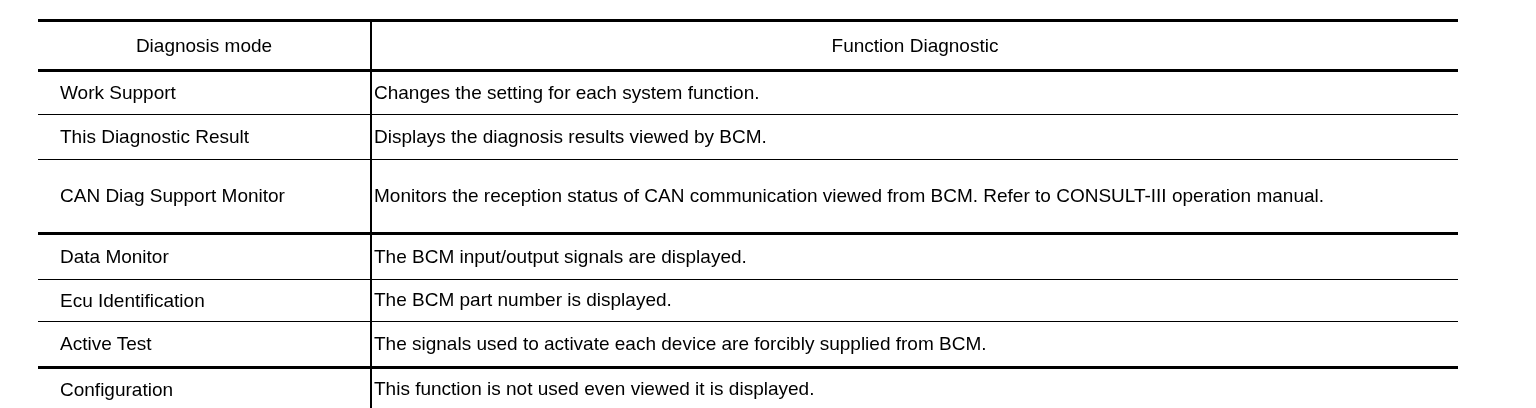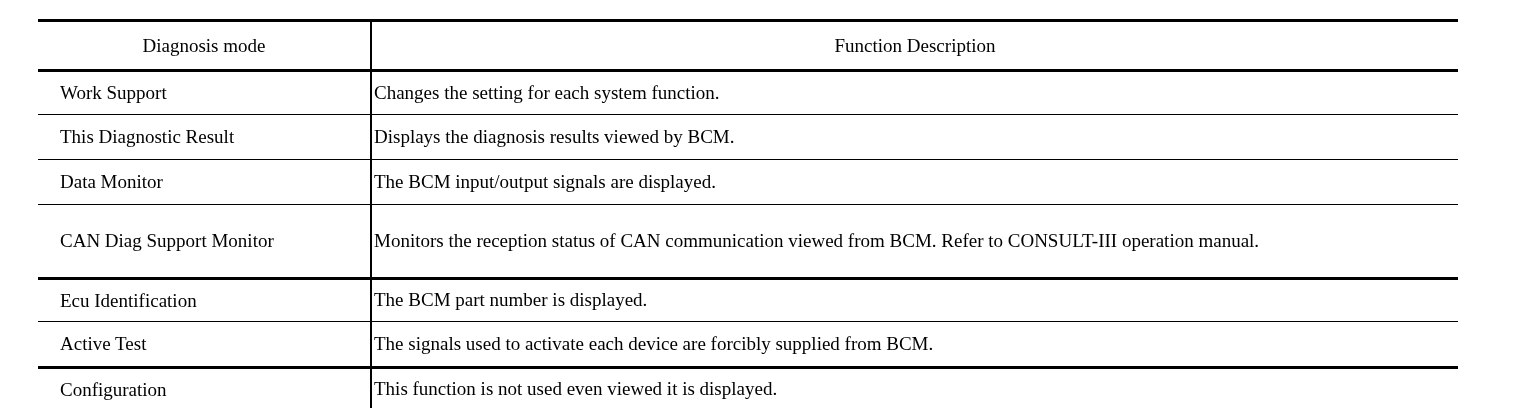--- a/index.html
+++ b/index.html
@@ -12,21 +12,20 @@
     height: 408px;
     font-family: "Liberation Sans", sans-serif;
     color: #000000;
     overflow: hidden;
   }
 
   .page {
     position: relative;
     width: 1336px;
     height: 408px;
-    font-family: Liberation Serif, serif;
   }
 
   
   .diag-table {
     position: absolute;
     left: 38px;
     top: 19px;
     width: 1420px;
     border-collapse: collapse;
     table-layout: fixed;
@@ -102,21 +101,21 @@
       <col class="c-mode">
       <col class="c-desc">
     </colgroup>
 
     <thead>
       <tr class="row-head">
         <th class="cell-mode">
           <span class="txt">Diagnosis mode</span>
         </th>
         <th class="cell-desc">
-          <span class="txt">Function Description</span>
+          <span class="txt">Function Diagnostic</span>
         </th>
       </tr>
     </thead>
 
     <tbody>
 
       <tr class="row-body rule-thin h-42">
         <td class="cell-mode">
           <span class="txt">Work Support</span>
         </td>
@@ -127,35 +126,35 @@
 
       <tr class="row-body rule-thin h-44">
         <td class="cell-mode">
           <span class="txt">This Diagnostic Result</span>
         </td>
         <td class="cell-desc">
           <span class="txt">Displays the diagnosis results viewed by BCM.</span>
         </td>
       </tr>
 
+      <tr class="row-body rule-thick h-72">
+        <td class="cell-mode">
+          <span class="txt">CAN Diag Support Monitor</span>
+        </td>
+        <td class="cell-desc">
+          <span class="txt">Monitors the reception status of CAN communication viewed from BCM. Refer to CONSULT-III operation manual.</span>
+        </td>
+      </tr>
+
       <tr class="row-body rule-thin h-44">
         <td class="cell-mode">
           <span class="txt">Data Monitor</span>
         </td>
         <td class="cell-desc">
           <span class="txt">The BCM input/output signals are displayed.</span>
-        </td>
-      </tr>
-
-      <tr class="row-body rule-thick h-72">
-        <td class="cell-mode">
-          <span class="txt">CAN Diag Support Monitor</span>
-        </td>
-        <td class="cell-desc">
-          <span class="txt">Monitors the reception status of CAN communication viewed from BCM. Refer to CONSULT-III operation manual.</span>
         </td>
       </tr>
 
       <tr class="row-body rule-thin h-41">
         <td class="cell-mode">
           <span class="txt">Ecu Identification</span>
         </td>
         <td class="cell-desc">
           <span class="txt">The BCM part number is displayed.</span>
         </td>

